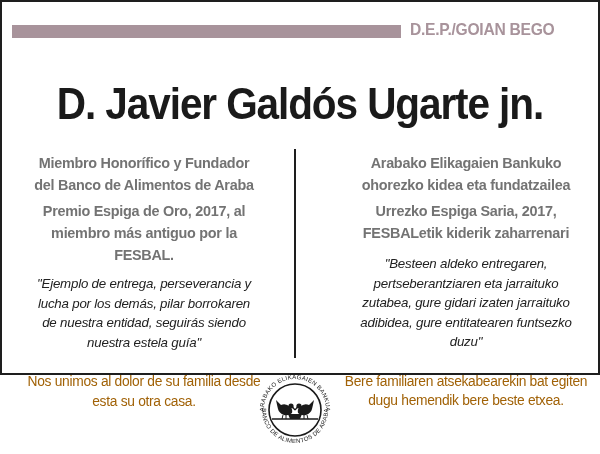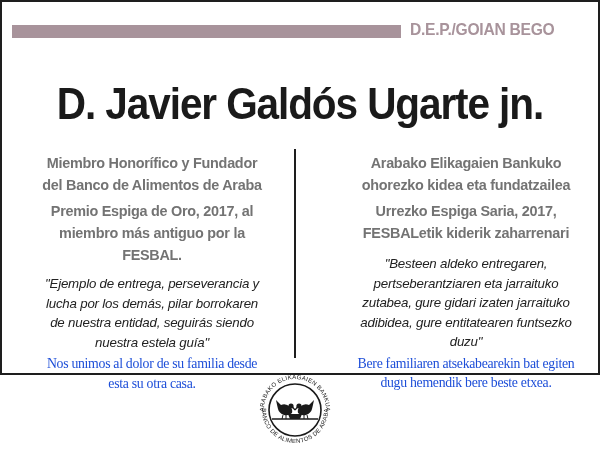--- a/index.html
+++ b/index.html
@@ -50,21 +50,21 @@
       left: 292px; top: 147px;
       width: 2px; height: 209px;
       background: #1e1e1e;
     }
     .col {
       position: absolute;
       top: 150px;
       width: 270px;
       text-align: center;
     }
-    .col.left { left: 15px; }
+    .col.left { left: 7px; }
     .col.right { left: 329px; }
     .role {
       font-family: "Liberation Sans", sans-serif;
       font-weight: bold;
       font-size: 15.5px;
       line-height: 22px;
       color: #737373;
       letter-spacing: -0.3px;
       transform: scaleX(0.93);
     }
@@ -81,25 +81,25 @@
     .quote {
       margin-top: 8px;
       font-family: "Liberation Sans", sans-serif;
       font-style: italic;
       font-size: 13.3px;
       line-height: 19.5px;
       color: #222222;
       letter-spacing: -0.2px;
     }
     .closing {
-      margin-top: 2px;
-      font-family: Liberation Serif, serif;
+      margin-top: 20px;
+      font-family: Liberation Sans, sans-serif;
       font-size: 13.8px;
       line-height: 19.5px;
-      color: #1d4ed8;
+      color: #a16207;
       letter-spacing: -0.3px;
     }
     .col.right .quote { margin-top: 10px; }
     .logo {
       position: absolute;
       left: 252px; top: 367px;
       width: 82px; height: 82px;
     }
     .line { display: block; }
   </style>

